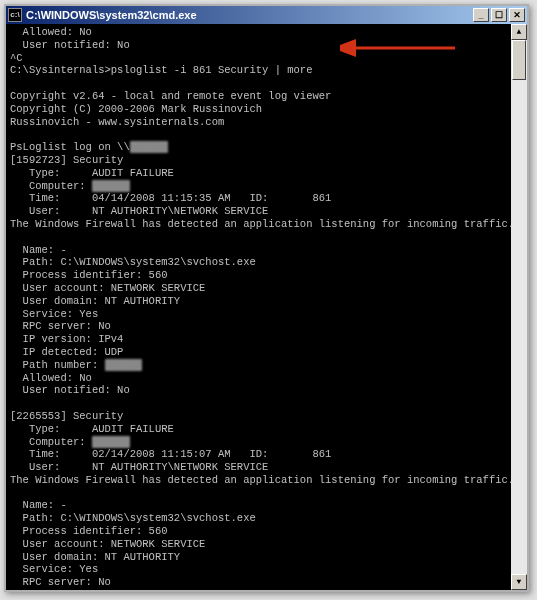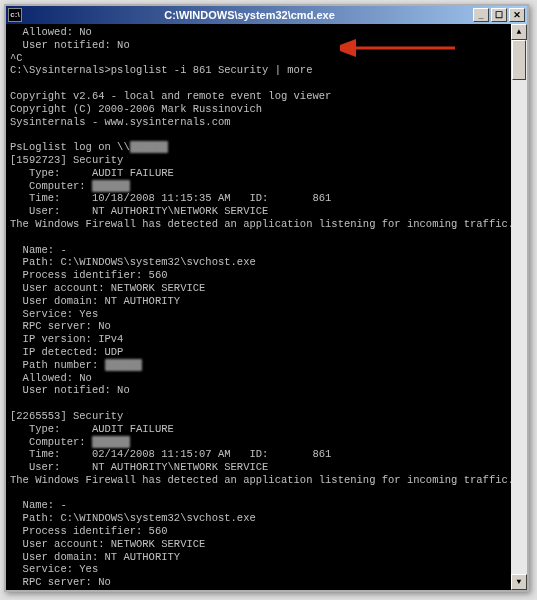--- a/index.html
+++ b/index.html
@@ -43,21 +43,20 @@
       background: #000;
       border: 1px solid #888;
       margin-right: 4px;
       font-size: 8px;
       text-align: center;
       line-height: 12px;
       color: #ccc;
     }
     .titlebar-text {
       flex: 1;
-      text-align: center;
     }
     .titlebar-buttons {
       display: flex;
       gap: 2px;
     }
     .titlebar-btn {
       width: 16px;
       height: 14px;
       background: #d4d0c8;
       border: 1px solid #fff;
@@ -151,27 +150,27 @@
     </div>
   </div>
   <div class="console-area">
     <div class="console"><span>  Allowed: No</span>
 <span>  User notified: No</span>
 <span>^C</span>
 <span>C:\Sysinternals&gt;psloglist -i 861 Security | more</span>
 <span></span>
 <span>Copyright v2.64 - local and remote event log viewer</span>
 <span>Copyright (C) 2000-2006 Mark Russinovich</span>
-<span>Sysinternals - www.sysinternals.com</span>
+<span>Russinovich - www.sysinternals.com</span>
 <span></span>
 <span>PsLoglist log on \\</span><span class="blur">XXXXXX</span>
 <span>[1592723] Security</span>
 <span>   Type:     AUDIT FAILURE</span>
 <span>   Computer: </span><span class="blur">XXXXXX</span>
-<span>   Time:     10/18/2008 11:15:35 AM   ID:       861</span>
+<span>   Time:     04/14/2008 11:15:35 AM   ID:       861</span>
 <span>   User:     NT AUTHORITY\NETWORK SERVICE</span>
 <span>The Windows Firewall has detected an application listening for incoming traffic.</span>
 <span></span>
 <span>  Name: -</span>
 <span>  Path: C:\WINDOWS\system32\svchost.exe</span>
 <span>  Process identifier: 560</span>
 <span>  User account: NETWORK SERVICE</span>
 <span>  User domain: NT AUTHORITY</span>
 <span>  Service: Yes</span>
 <span>  RPC server: No</span>

